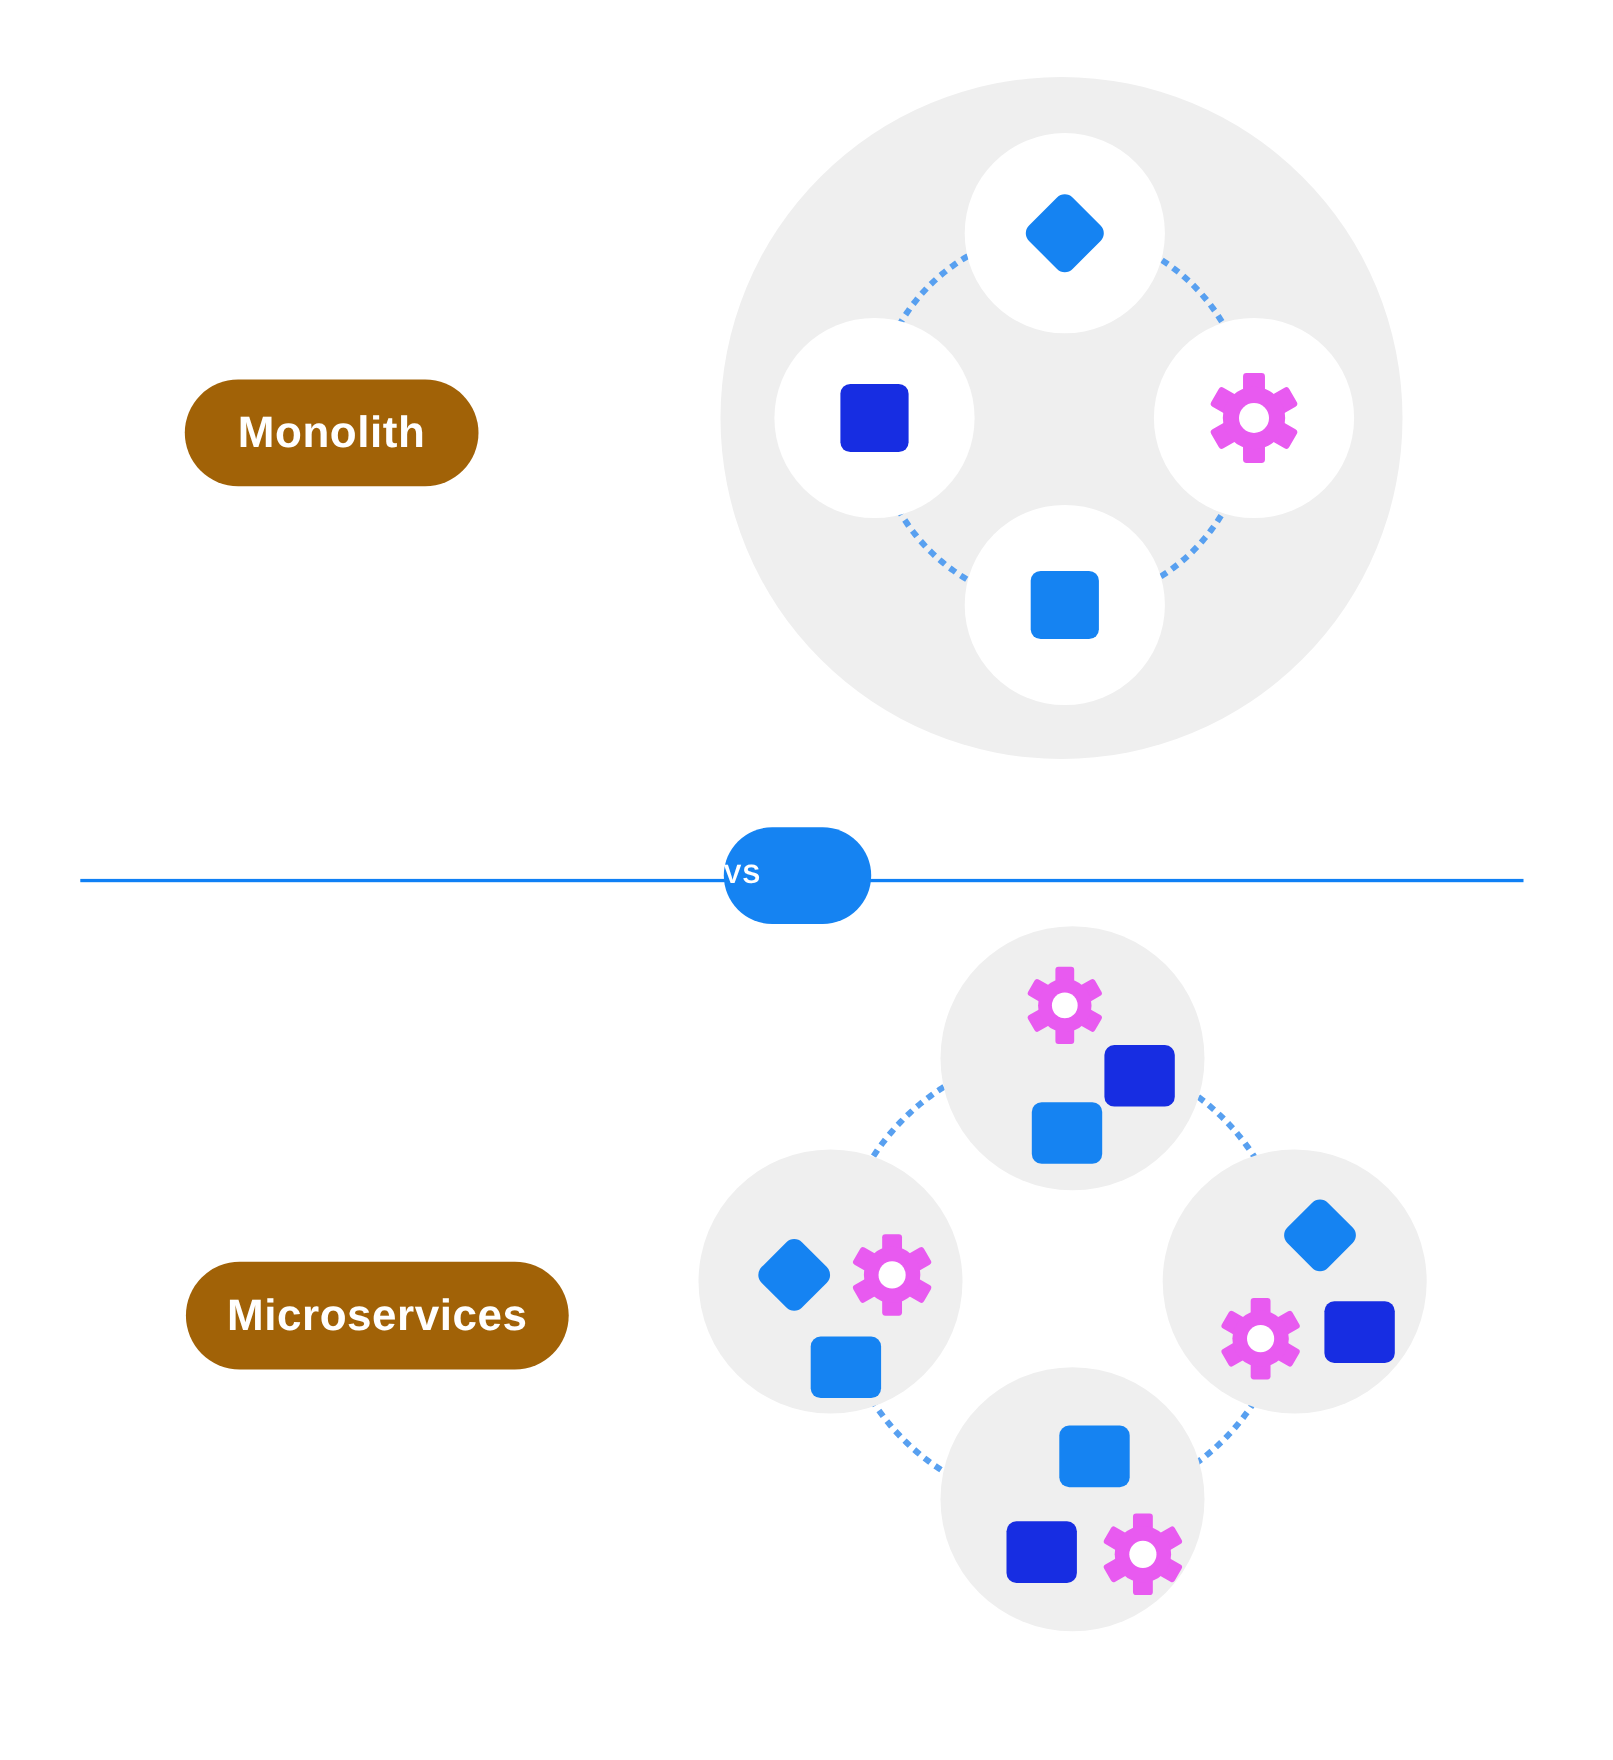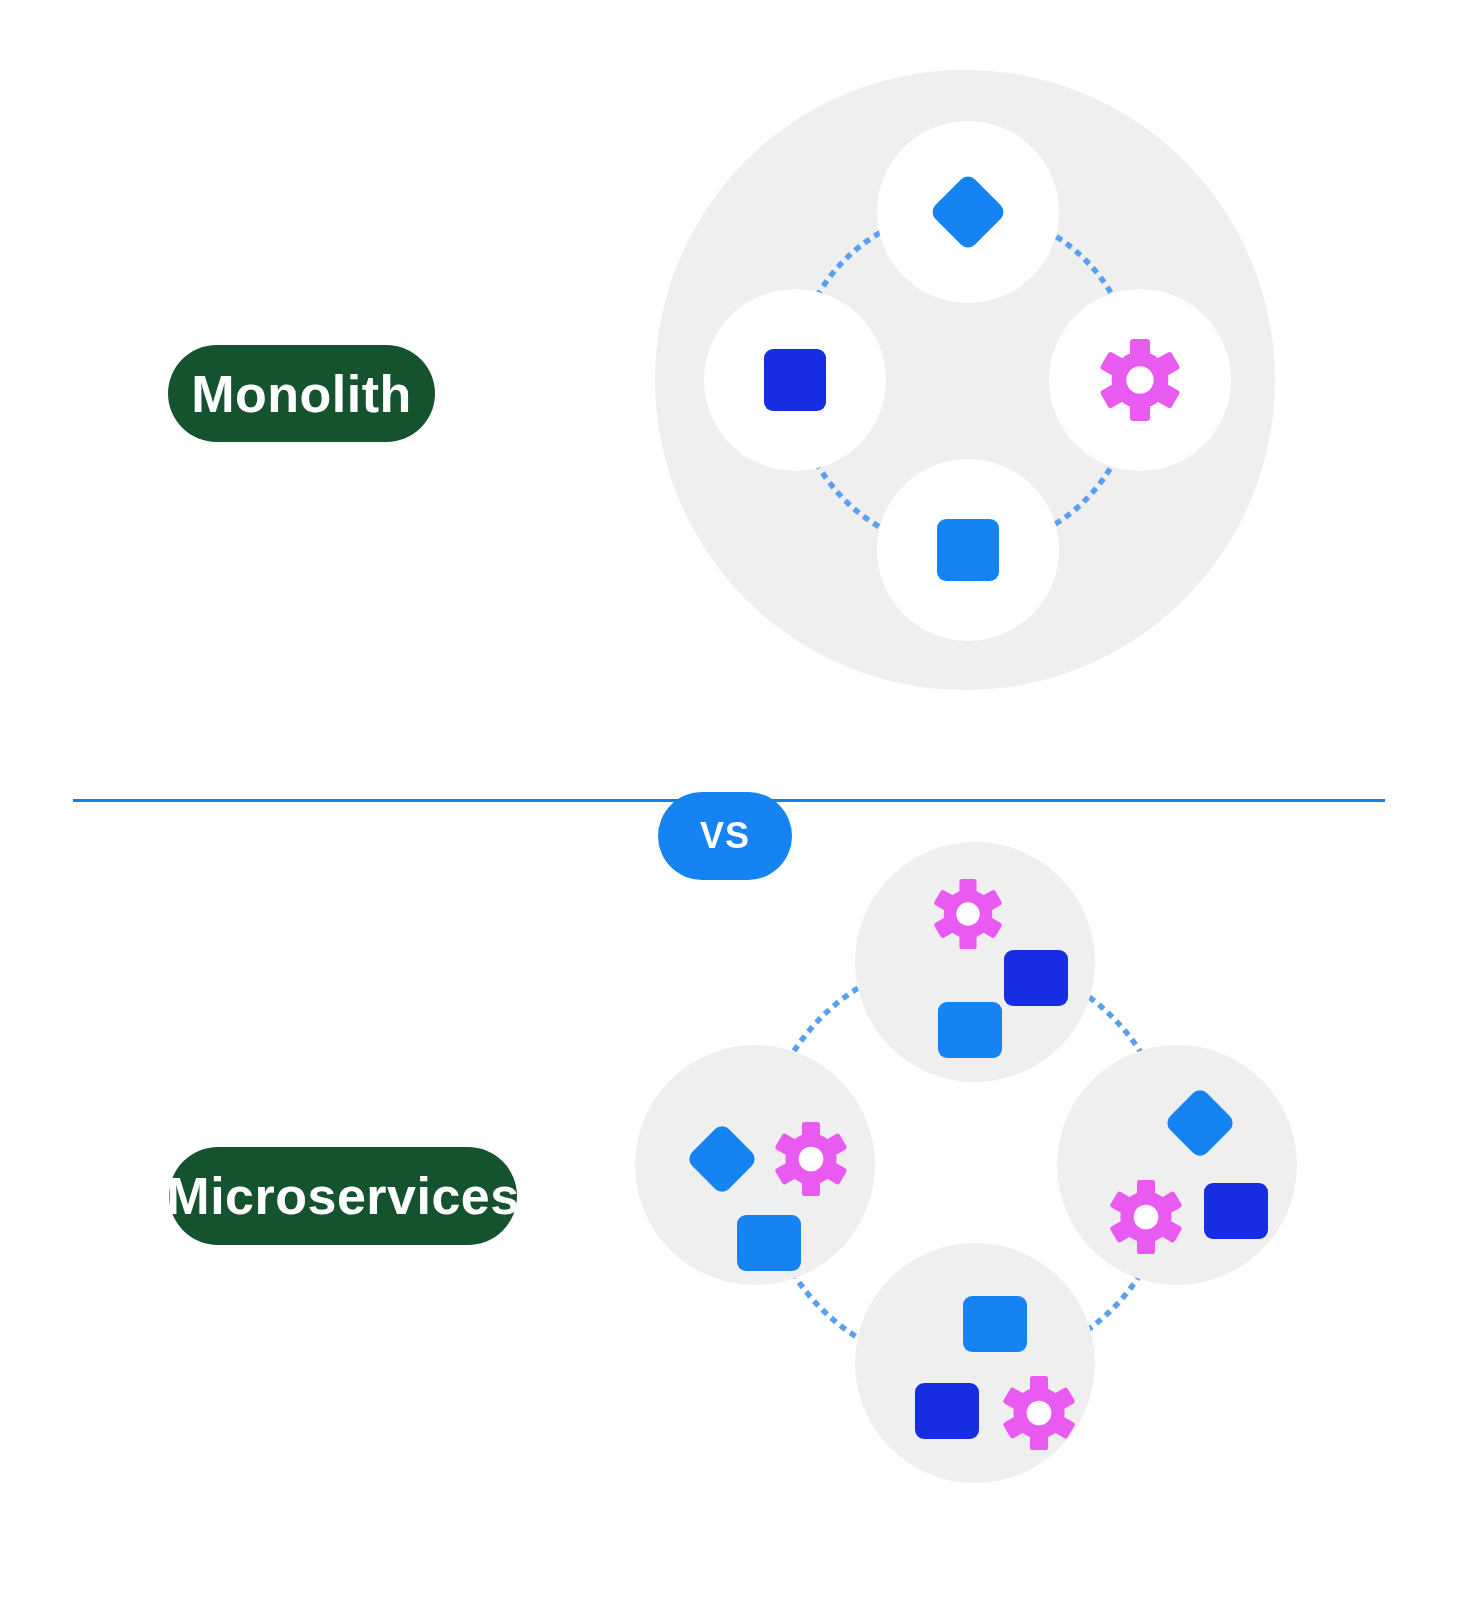--- a/index.html
+++ b/index.html
@@ -2,32 +2,32 @@
 <html><head>
 <meta charset="utf-8">
 <style>
   html,body{margin:0;padding:0;background:#ffffff;}
   .canvas{
     position:relative;width:1466px;height:1600px;background:#ffffff;
     font-family:"Liberation Sans",sans-serif;overflow:hidden;
   }
   
   .pill{
-    position:absolute;background:#14532d;border-radius:60px;
+    position:absolute;background:#a16207;border-radius:60px;
     display:flex;align-items:center;justify-content:center;
-    color:#ffffff;font-weight:700;font-size:52px;letter-spacing:0.5px;
+    color:#ffffff;font-weight:700;font-size:40px;letter-spacing:0.5px;
   }
   .pill-monolith{left:168px;top:345px;width:267px;height:97px;}
   .pill-micro{left:169px;top:1133px;width:348px;height:98px;margin-top:14px;}
   
   .divider-line{position:absolute;left:73px;top:799px;width:1312px;height:3px;background:#0F80F5;}
   .vs-pill{
     position:absolute;left:658px;top:752px;width:134px;height:88px;border-radius:44px;
-    background:#1583F2;display:flex;align-items:center;justify-content:center;
-    color:#ffffff;font-weight:700;font-size:36px;letter-spacing:1px;margin-top:40px;
+    background:#1583F2;display:flex;align-items:center;justify-content:flex-start;
+    color:#ffffff;font-weight:700;font-size:24px;letter-spacing:1px;
   }
   
   .big-circle{
     position:absolute;left:655px;top:70px;width:620px;height:620px;border-radius:50%;
     background:#EFEFEF;z-index:0;
   }
   .ring-svg{position:absolute;z-index:1;}
   .node{
     position:absolute;border-radius:50%;z-index:2;
   }

